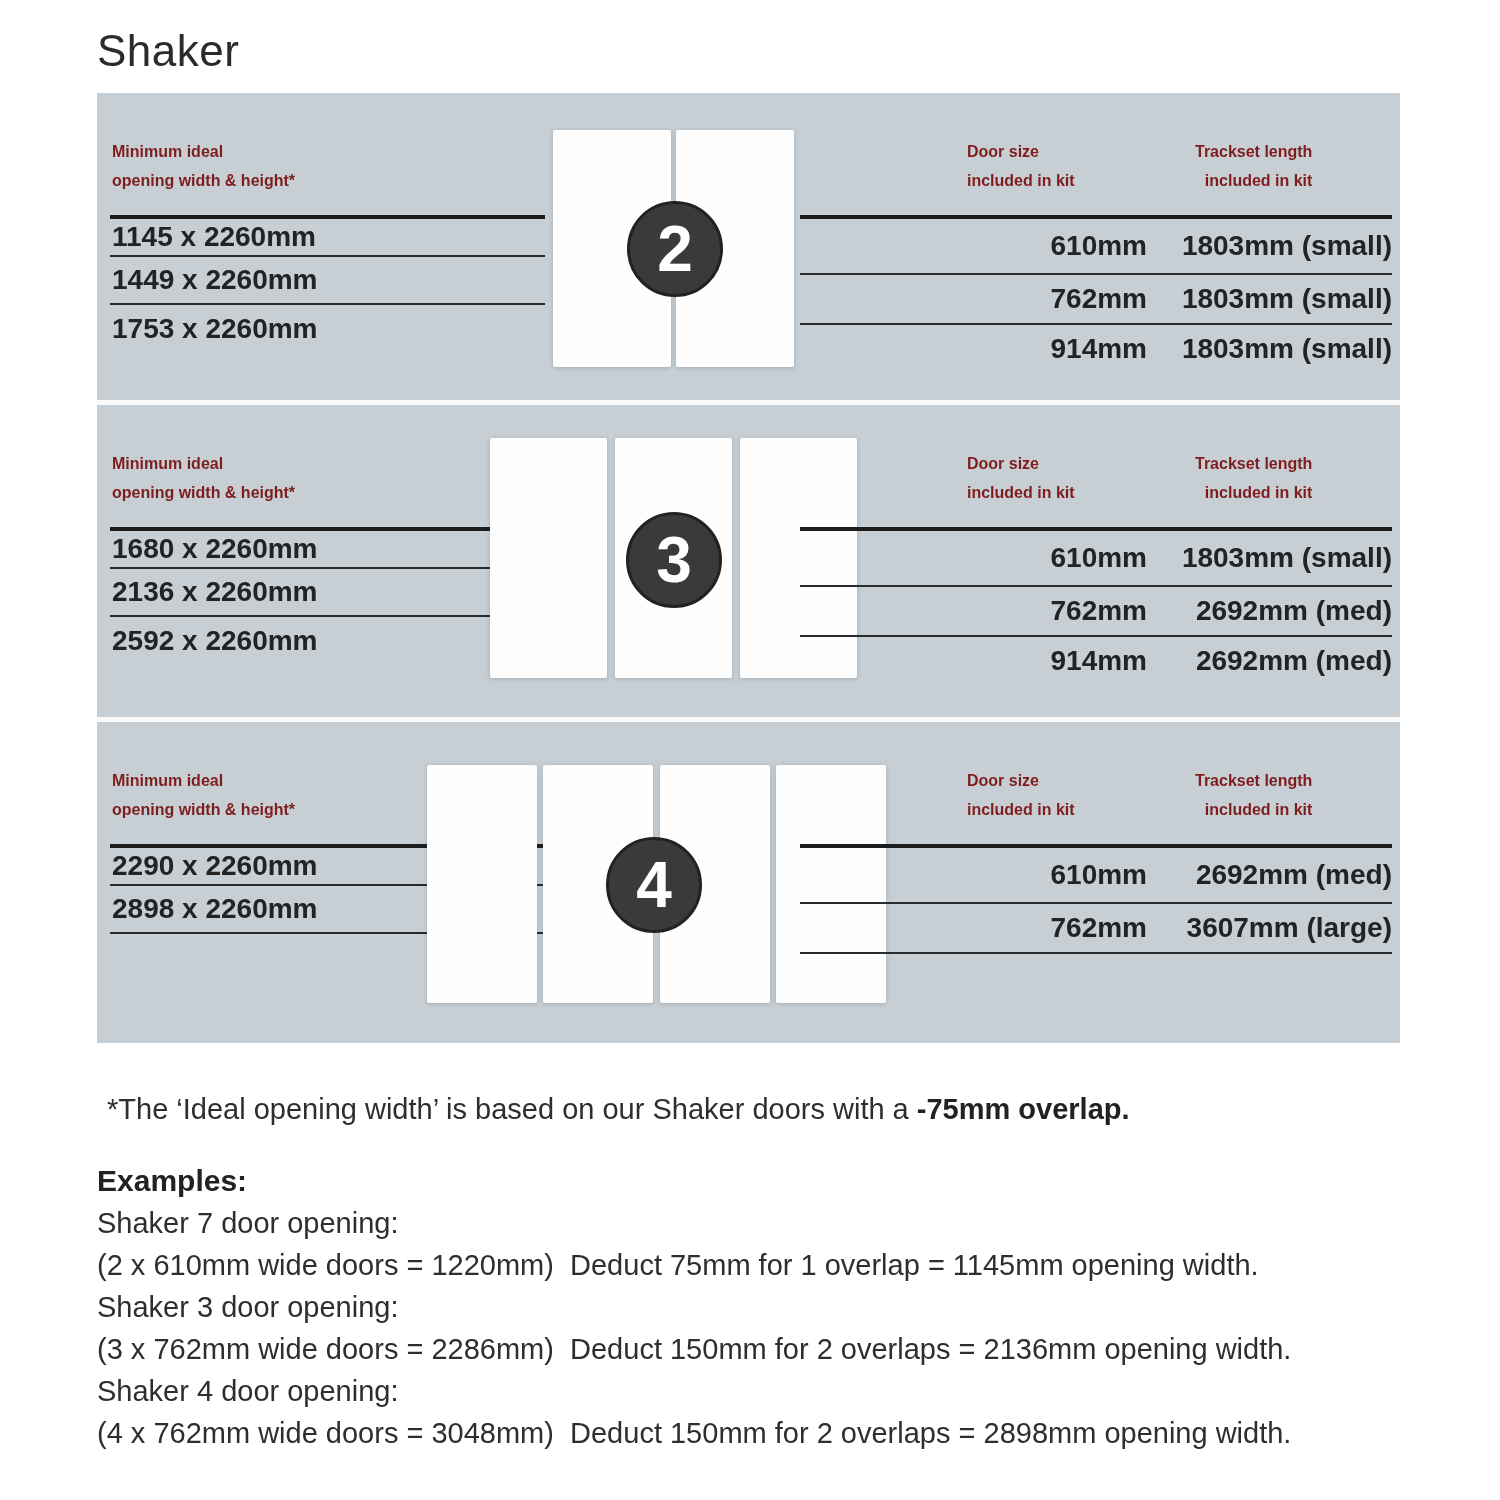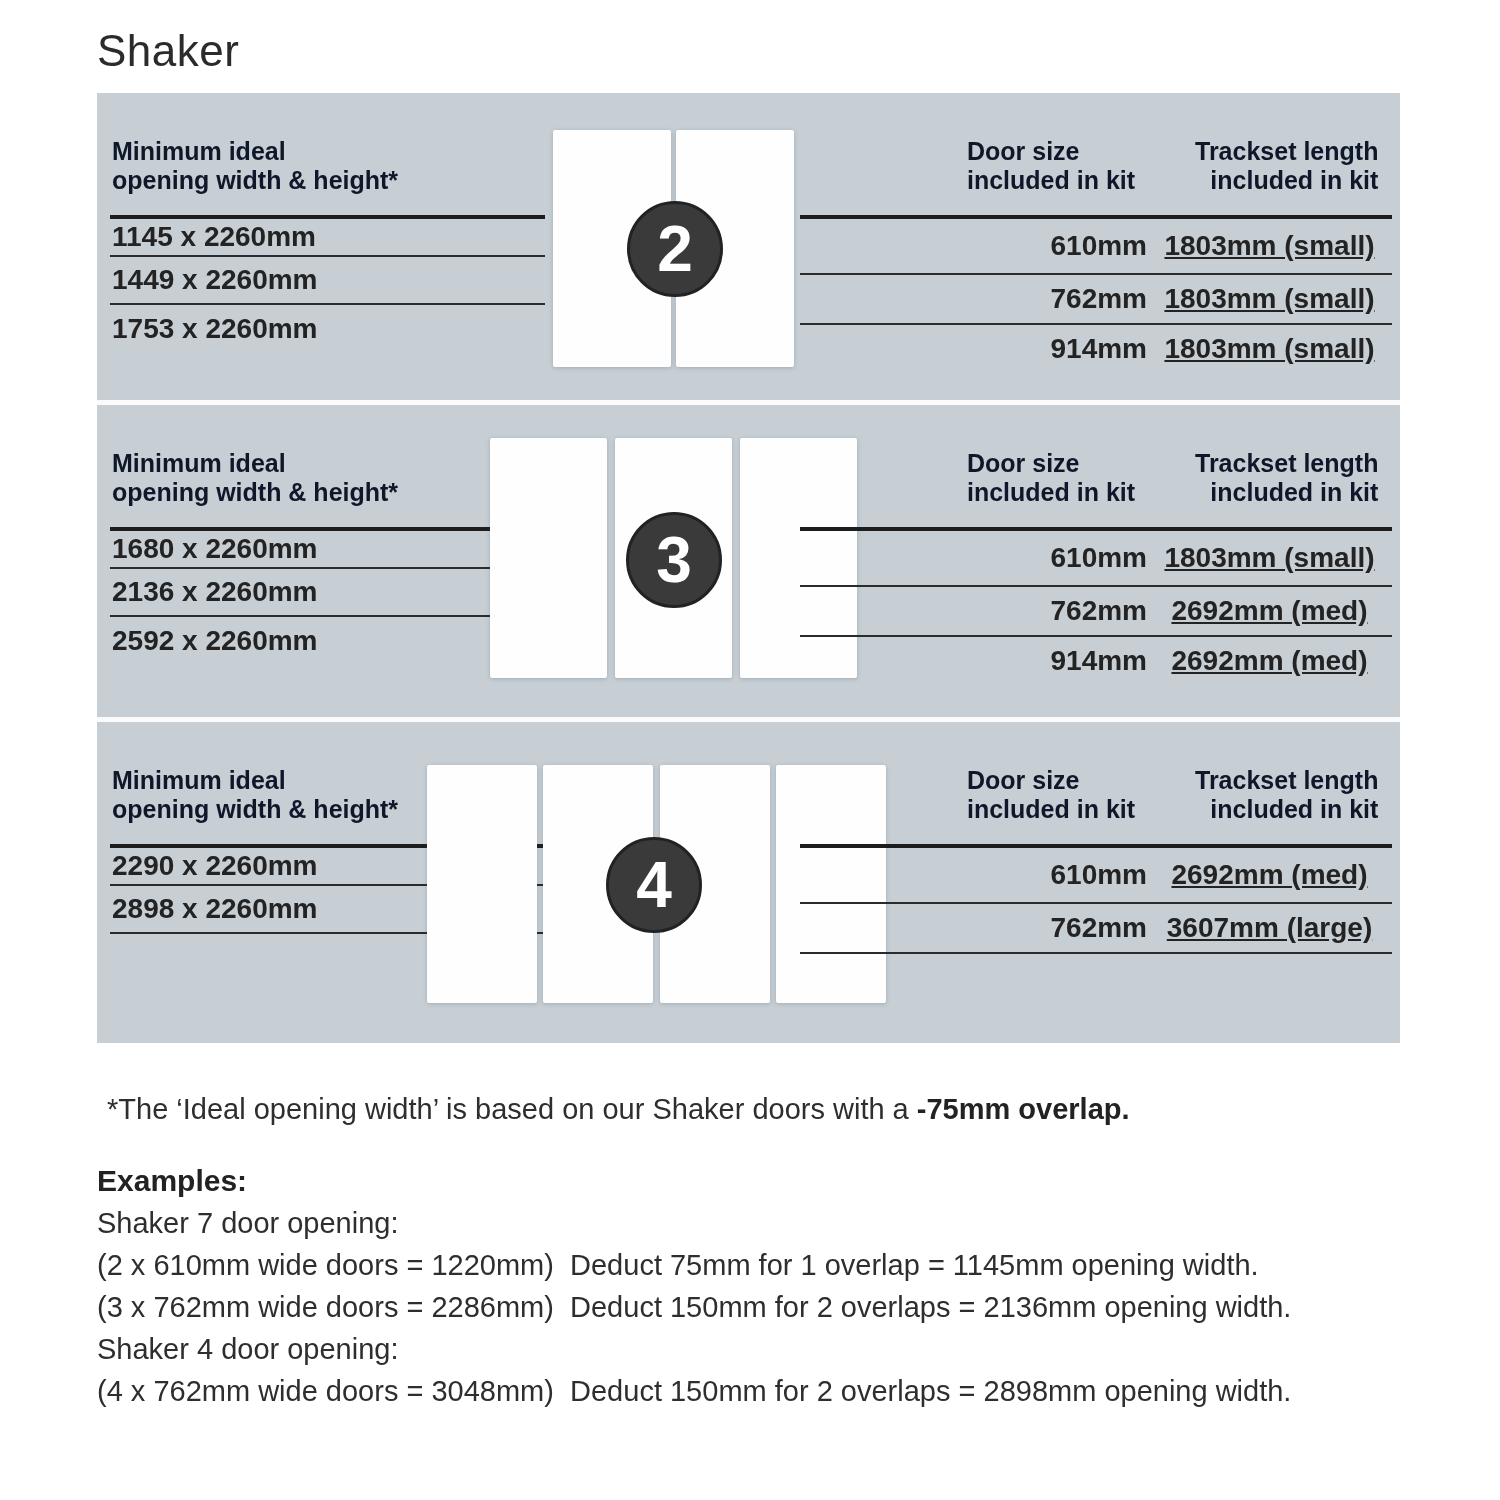--- a/index.html
+++ b/index.html
@@ -14,21 +14,21 @@
   .block{
     position:absolute;left:97px;top:93px;width:1303px;height:950px;
     background:#c7cfd5;display:flex;flex-direction:column;
   }
   .panel{position:relative;}
   #p1{height:307px}#p2{height:312px}#p3{height:321px}
   .divider{height:5px;background:#fbfbfb;}
 
   
   .leftcol{position:absolute;left:13px;top:0;width:435px;height:100%;}
-  .colhead{font-size:25px;font-weight:bold;line-height:29px;color:#0f172a;}
+  .colhead{font-size:16px;font-weight:bold;line-height:29px;color:#7f1d1d;}
   .leftcol .colhead{position:absolute;left:2px;top:44px;}
   .rule{position:absolute;left:0;top:122px;width:100%;height:4px;background:#1d1d1d;}
   .rows{position:absolute;left:0;top:126px;width:100%;}
   .lrow{
     height:48px;display:flex;align-items:center;padding-left:2px;box-sizing:border-box;
     font-size:28px;font-weight:bold;border-bottom:2px solid #2b2b2b;color:#232323;
   }
   .rows .lrow:first-child{height:38px;}
   .lrow.noline{border-bottom:none;}
 
@@ -55,21 +55,21 @@
   .rightcol{position:absolute;left:703px;top:0;width:592px;height:100%;}
   .rightcol .doorhead{position:absolute;left:167px;top:44px;}
   .rightcol .trackhead{position:absolute;left:395px;top:44px;text-align:right;}
   .rrow{
     height:48px;display:flex;align-items:center;
     font-size:28px;font-weight:bold;border-bottom:2px solid #2b2b2b;color:#232323;
   }
   .rows .rrow:first-child{height:54px;}
   .rrow.noline{border-bottom:none;}
   .dcell{width:347px;text-align:right;}
-  .tcell{width:245px;text-align:center;text-decoration:underline;}
+  .tcell{width:245px;text-align:right;}
 
   
   .footnote{position:absolute;left:107px;top:1088px;font-size:29px;line-height:42px;color:#2e2e2e;}
   .footnote .bold{font-weight:bold;color:#222222;}
   .examples{position:absolute;left:97px;top:1160px;font-size:29px;line-height:42px;color:#2e2e2e;}
   .examples .heading{font-weight:bold;font-size:30px;color:#222222;}
 </style>
 </head>
 <body>
 
@@ -219,18 +219,19 @@
   </div>
 
   <div class="footnote">
     <span>*The ‘Ideal opening width’ is based on our Shaker doors with a </span><span class="bold">-75mm overlap.</span>
   </div>
 
   <div class="examples">
     <div class="heading">Examples:</div>
     <div>Shaker 7 door opening:</div>
     <div>(2 x 610mm wide doors = 1220mm)&nbsp; Deduct 75mm for 1 overlap = 1145mm opening width.</div>
+    <div>Shaker 3 door opening:</div>
     <div>(3 x 762mm wide doors = 2286mm)&nbsp; Deduct 150mm for 2 overlaps = 2136mm opening width.</div>
     <div>Shaker 4 door opening:</div>
     <div>(4 x 762mm wide doors = 3048mm)&nbsp; Deduct 150mm for 2 overlaps = 2898mm opening width.</div>
   </div>
 
 </div>
 
 </body></html>

